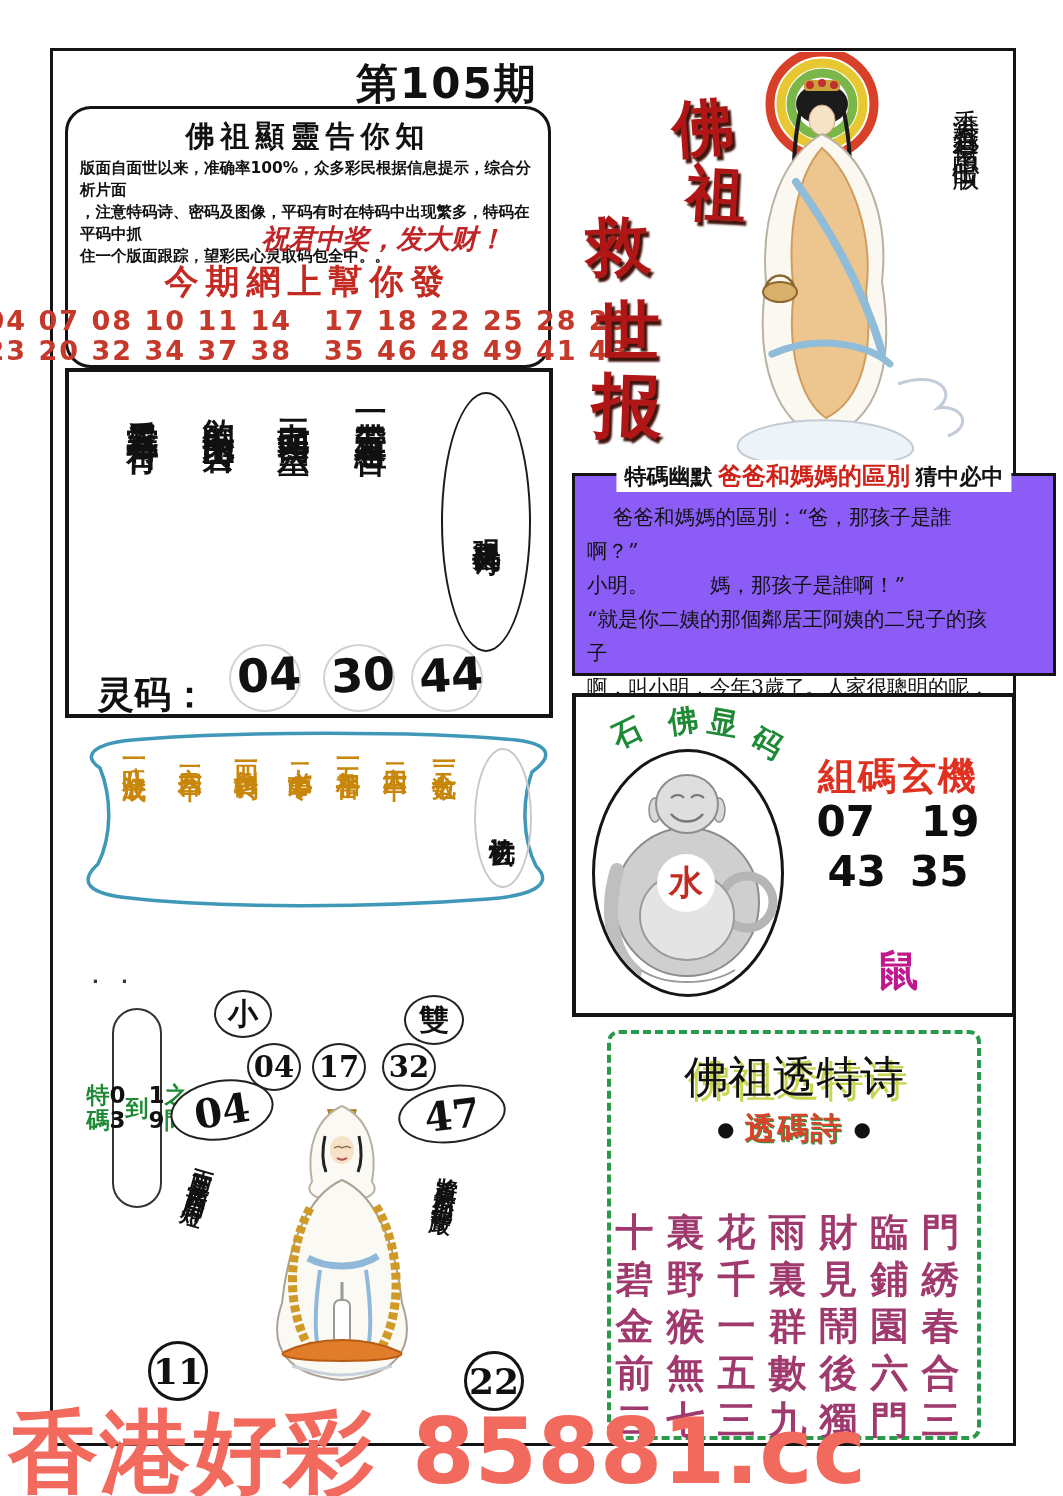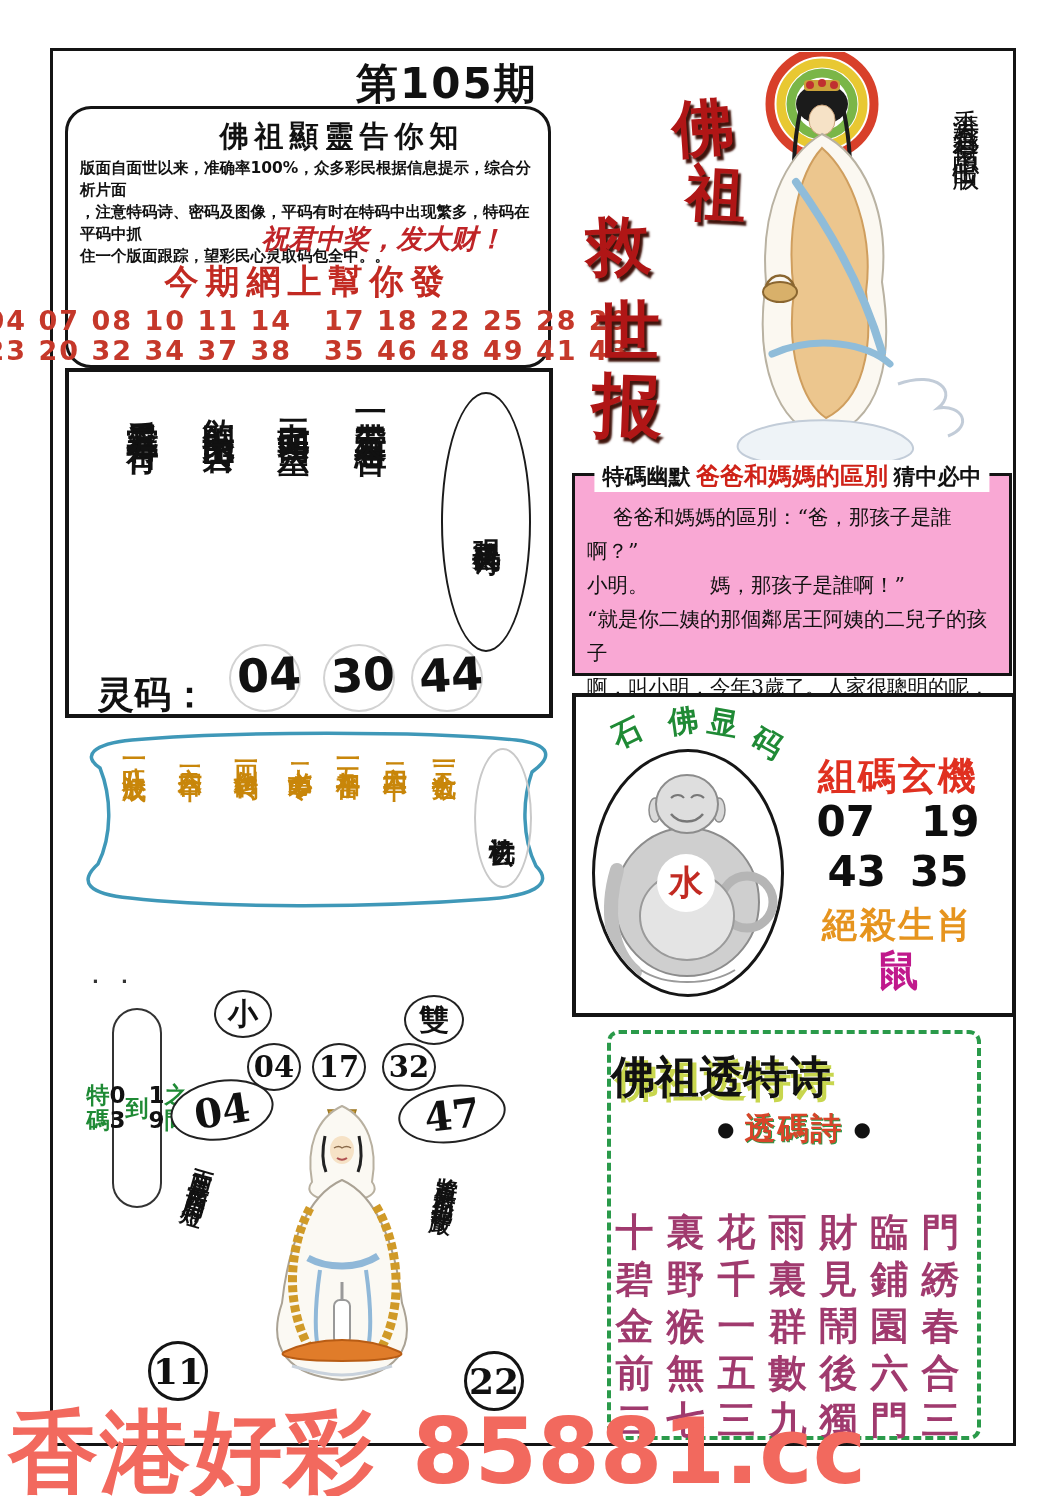--- a/index.html
+++ b/index.html
@@ -6,21 +6,21 @@
   #page{position:relative;width:1063px;height:1496px;background:#ffffff;margin:0 auto;
         font-family:"DejaVu Sans",sans-serif;color:#111;overflow:hidden;}
   .abs{position:absolute;}
   .serif{font-family:"DejaVu Serif",serif;}
   .vtext{writing-mode:vertical-rl;text-orientation:upright;}
   .circ{border:2.5px solid #222;border-radius:50%;display:flex;align-items:center;justify-content:center;background:#fff;}
   .bold{font-weight:bold;}
   #frame{left:50px;top:48px;width:960px;height:1392px;border:3.5px solid #141414;}
   
   #box-notice{left:65px;top:106px;width:480px;height:256px;border:3.5px solid #141414;border-radius:26px;background:#fff;}
-  #notice-title{left:0;top:8px;width:100%;text-align:center;font-size:29px;font-weight:bold;letter-spacing:6px;padding-left:34px;}
+  #notice-title{left:0;top:8px;width:100%;text-align:center;font-size:29px;font-weight:bold;letter-spacing:6px;}
   #notice-para{left:12px;top:48px;width:456px;font-size:15.5px;line-height:1.42;font-weight:600;}
   #notice-wish{left:160px;top:112px;width:310px;text-align:center;font-size:27px;font-style:italic;font-weight:bold;color:#bf2427;}
   #notice-slogan{left:60px;top:150px;width:360px;text-align:center;font-size:34px;font-weight:bold;color:#c22a22;letter-spacing:7px;}
   .numrow{left:10px;width:460px;display:flex;justify-content:center;gap:32px;font-size:27px;font-weight:bold;color:#c5382a;letter-spacing:2px;white-space:nowrap;}
   
   #box-lingma{left:65px;top:368px;width:480px;height:342px;border:4px solid #141414;background:#fff;}
   .poemcol{position:absolute;top:22px;height:256px;font-size:32px;font-weight:bold;letter-spacing:4px;font-family:"DejaVu Serif",serif;}
   #lingma-oval{left:372px;top:20px;width:86px;height:256px;border:2.5px solid #1b1b1b;border-radius:50%;display:flex;align-items:center;justify-content:center;}
   #lingma-oval .vtext{font-size:28px;font-weight:bold;letter-spacing:2px;}
   #lingma-result-label{left:28px;top:298px;font-size:37px;font-weight:bold;}
@@ -38,40 +38,40 @@
   .capseg{width:30px;text-align:center;word-break:break-all;}
   .capgreen{color:#1f8a35;}
   .capblack{color:#111;font-family:"DejaVu Sans",sans-serif;}
   .pickcirc{font-family:"DejaVu Serif",serif;font-weight:bold;}
   .slant{font-family:"DejaVu Serif",serif;font-weight:bold;font-size:22px;letter-spacing:6px;transform-origin:top left;}
   .bigring{border:3px solid #141414;border-radius:50%;display:flex;align-items:center;justify-content:center;font-size:36px;background:#fff;}
   
   .mast{font-family:"DejaVu Serif",serif;font-weight:bold;color:#b01616;text-shadow:3px 4px 2px #40140c;}
   #publisher{left:948px;top:88px;height:340px;font-size:27px;letter-spacing:5px;font-family:"DejaVu Serif",serif;}
   
-  #box-humor{left:572px;top:473px;width:434px;height:197px;border:3px solid #141414;background:#f9a8d4;}
+  #box-humor{left:572px;top:473px;width:434px;height:197px;border:3px solid #141414;background:#8b5cf6;padding-left:44px;}
   #humor-header{top:-16px;left:50%;transform:translateX(-50%);background:#fff;white-space:nowrap;padding:0 8px;font-weight:bold;}
   #humor-header .h-black{font-size:22px;}
   #humor-header .h-red{font-size:24px;color:#cf2218;font-family:"DejaVu Serif",serif;}
   #humor-body{left:12px;top:24px;width:410px;font-size:20.5px;line-height:34px;font-family:"DejaVu Serif",serif;}
   #humor-body .indent{text-indent:26px;}
   
   #box-stone{left:572px;top:693px;width:436px;height:316px;border:4px solid #141414;background:#fff;}
   .arcchar{position:absolute;font-size:30px;font-weight:bold;color:#1f8a35;font-family:"DejaVu Serif",serif;}
   #stone-oval{left:16px;top:52px;width:186px;height:242px;border:3px solid #161616;border-radius:50%;overflow:hidden;}
   #water-circle{left:62px;top:102px;width:58px;height:58px;background:#fff;border-radius:50%;display:flex;align-items:center;justify-content:center;}
   #water-circle span{font-size:34px;font-weight:bold;color:#c22a22;font-family:"DejaVu Serif",serif;}
   #stone-code{left:0;top:210px;width:100%;text-align:center;font-size:24px;font-weight:bold;color:#c2302a;font-family:"DejaVu Serif",serif;}
   #group-title{left:216px;top:54px;width:212px;text-align:center;font-size:38px;font-weight:bold;color:#e03020;letter-spacing:2px;font-family:"DejaVu Serif",serif;}
   .gnumrow{left:216px;width:212px;display:flex;justify-content:center;gap:46px;font-size:42px;font-weight:bold;color:#0e0e0e;align-items:flex-end;}
   #kill-title{left:216px;top:204px;width:212px;text-align:center;font-size:36px;font-weight:bold;color:#e6941e;letter-spacing:2px;font-family:"DejaVu Serif",serif;}
   #kill-zodiac{left:216px;top:246px;width:212px;text-align:center;font-size:42px;font-weight:bold;color:#c0198c;font-family:"DejaVu Serif",serif;}
   
   #box-toute{left:607px;top:1030px;width:366px;height:402px;border:4px dashed #2a9a4a;border-radius:12px;background:#fff;}
-  #toute-title{left:0;top:14px;width:100%;font-size:44px;font-weight:bold;font-family:"DejaVu Serif",serif;text-shadow:4px 4px 0 #c8d64e;}
+  #toute-title{left:0;top:14px;width:100%;text-align:center;font-size:44px;font-weight:normal;font-family:"DejaVu Serif",serif;text-shadow:4px 4px 0 #c8d64e;}
   #toute-sub{left:0;top:74px;width:100%;display:flex;justify-content:center;align-items:center;gap:10px;}
   #toute-sub .dot{font-size:20px;color:#111;}
   #toute-sub .subtxt{font-size:31px;font-weight:bold;color:#d8452a;font-family:"DejaVu Serif",serif;text-shadow:1px 1px 0 #2a9a4a;letter-spacing:2px;}
   .touterow{left:0;width:100%;text-align:center;font-size:38px;font-weight:bold;color:#a03a6e;letter-spacing:13px;font-family:"DejaVu Serif",serif;white-space:nowrap;}
   
   #banner{left:8px;top:1392px;display:flex;align-items:baseline;gap:36px;color:#f2695e;font-weight:bold;z-index:6;}
   #banner .cn{font-size:90px;letter-spacing:2px;}
   #banner .site{font-size:90px;letter-spacing:0px;}
 </style>
 </head>
@@ -254,21 +254,20 @@
 
     <div id="group-title" class="abs">組碼玄機</div>
     <div class="abs gnumrow" style="top:100px;">
       <span>07</span>
       <span>19</span>
     </div>
     <div class="abs gnumrow" style="top:150px;gap:24px;">
       <span>43</span>
       <span>35</span>
     </div>
-    <div id="kill-title" class="abs">絕殺生肖</div>
     <div id="kill-zodiac" class="abs">鼠</div>
   </div>
 
   <div id="box-toute" class="abs">
     <div id="toute-title" class="abs">佛祖透特诗</div>
     <div id="toute-sub" class="abs">
       <span class="dot">●</span>
       <span class="subtxt">透碼詩</span>
       <span class="dot">●</span>
     </div>

